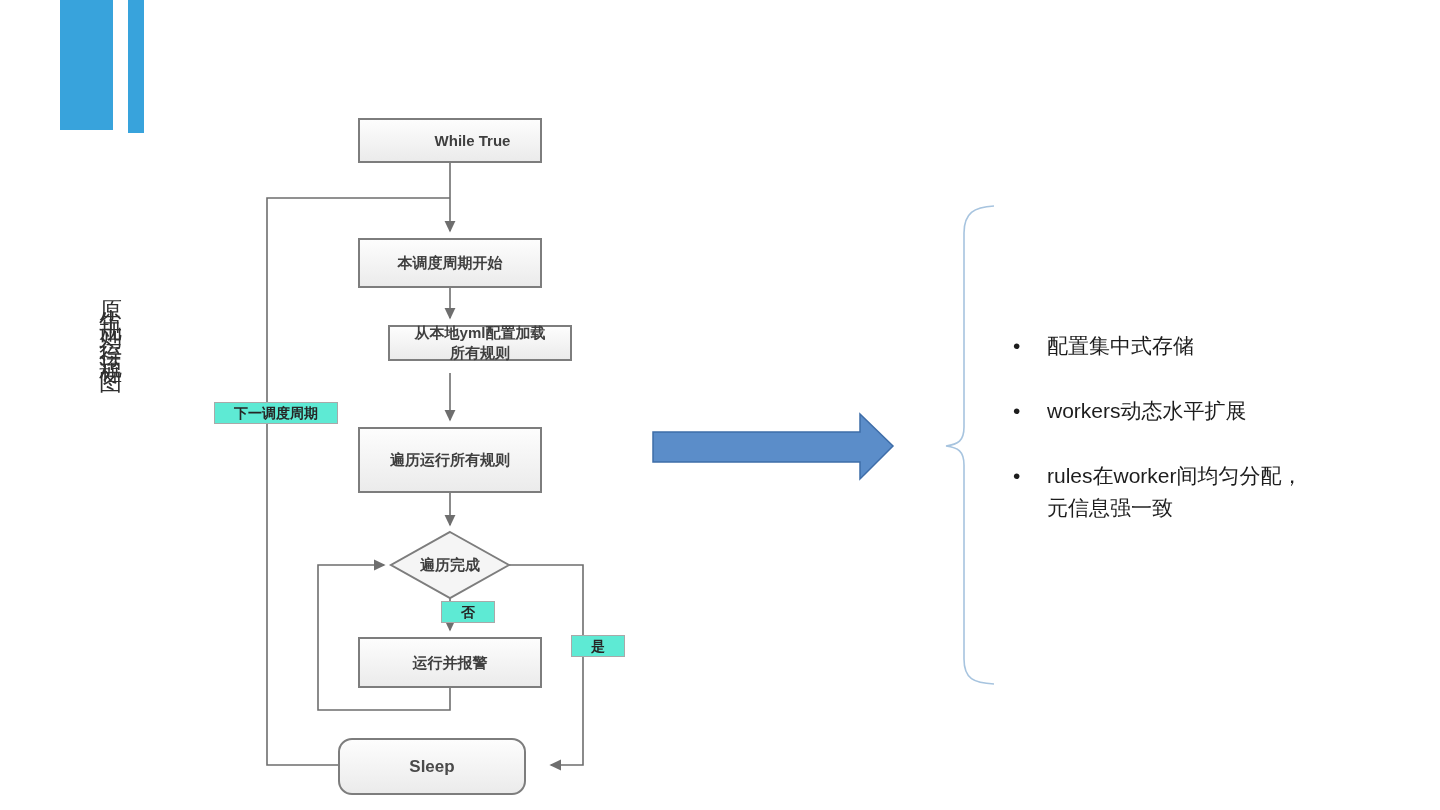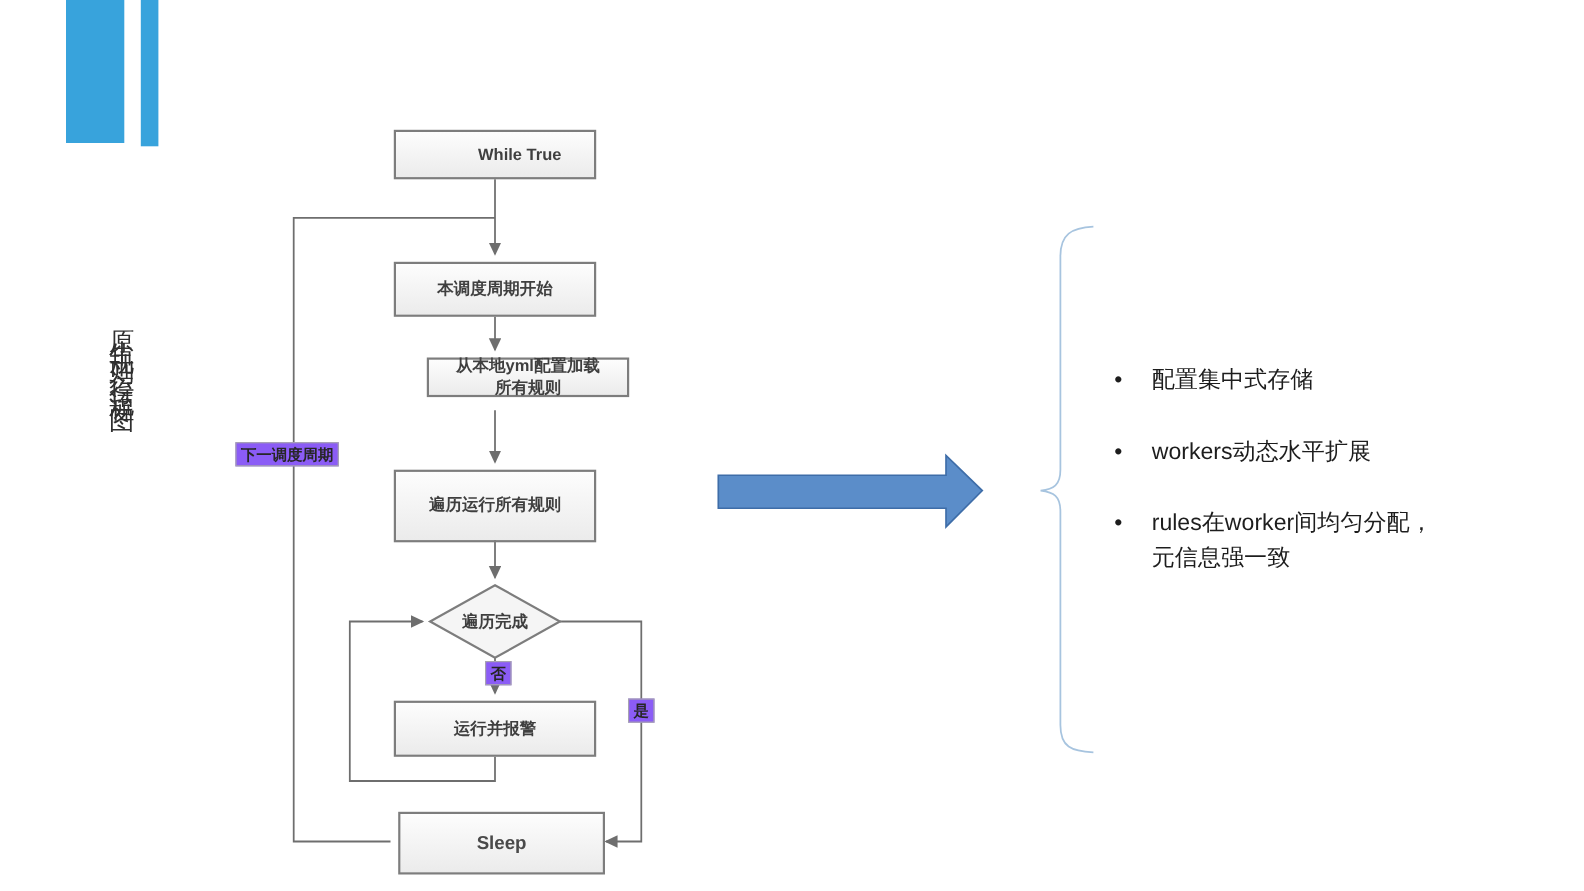--- a/index.html
+++ b/index.html
@@ -31,31 +31,31 @@
     border:2px solid #7d7d7d;
     display:flex; align-items:center; justify-content:center;
     font-size:15px; font-weight:700; color:#3f3f3f;
     text-align:center; white-space:pre-line; line-height:20px;
   }
   #n-while {left:358px; top:118px; width:184px; height:45px;padding-left:45px;}
   #n-start {left:358px; top:238px; width:184px; height:50px;}
   #n-load  {left:358px; top:325px; width:184px; height:36px;margin-left:30px;}
   #n-runall{left:358px; top:427px; width:184px; height:66px;}
   #n-alert {left:358px; top:637px; width:184px; height:51px;}
-  #n-sleep {left:362px; top:738px; width:188px; height:57px; font-size:17px; color:#4a4a4a;}
+  #n-sleep {left:338px; top:738px; width:188px; height:57px; font-size:17px; color:#4a4a4a;border-radius:14px;}
   .decision-text{
     position:absolute; left:391px; top:532px; width:118px; height:66px;
     display:flex; align-items:center; justify-content:center;
     font-size:15px; font-weight:700; color:#3f3f3f;
   }
   
   .tag{
-    position:absolute; background:#8b5cf6; border:1px solid #a9a9a9;
+    position:absolute; background:#5eead4; border:1px solid #a9a9a9;
     font-size:14px; font-weight:600; color:#262626;
-    padding:1px 4px; line-height:18px; white-space:nowrap;text-align:right;
+    padding:1px 19px; line-height:18px; white-space:nowrap;text-align:right;
   }
   #t-next{left:214px; top:402px;}
   #t-no  {left:441px; top:601px;}
   #t-yes {left:571px; top:635px;}
   
   .notes{position:absolute; left:1013px; top:330px; width:420px; list-style:none; margin:0; padding:0;}
   .notes li{display:flex; margin-bottom:33px; font-size:21px; line-height:32px; color:#1d1d1d;}
   .notes .dot{width:34px; flex:0 0 34px; color:#1d1d1d;}
   .notes .btxt{white-space:pre-line;}
 </style>

